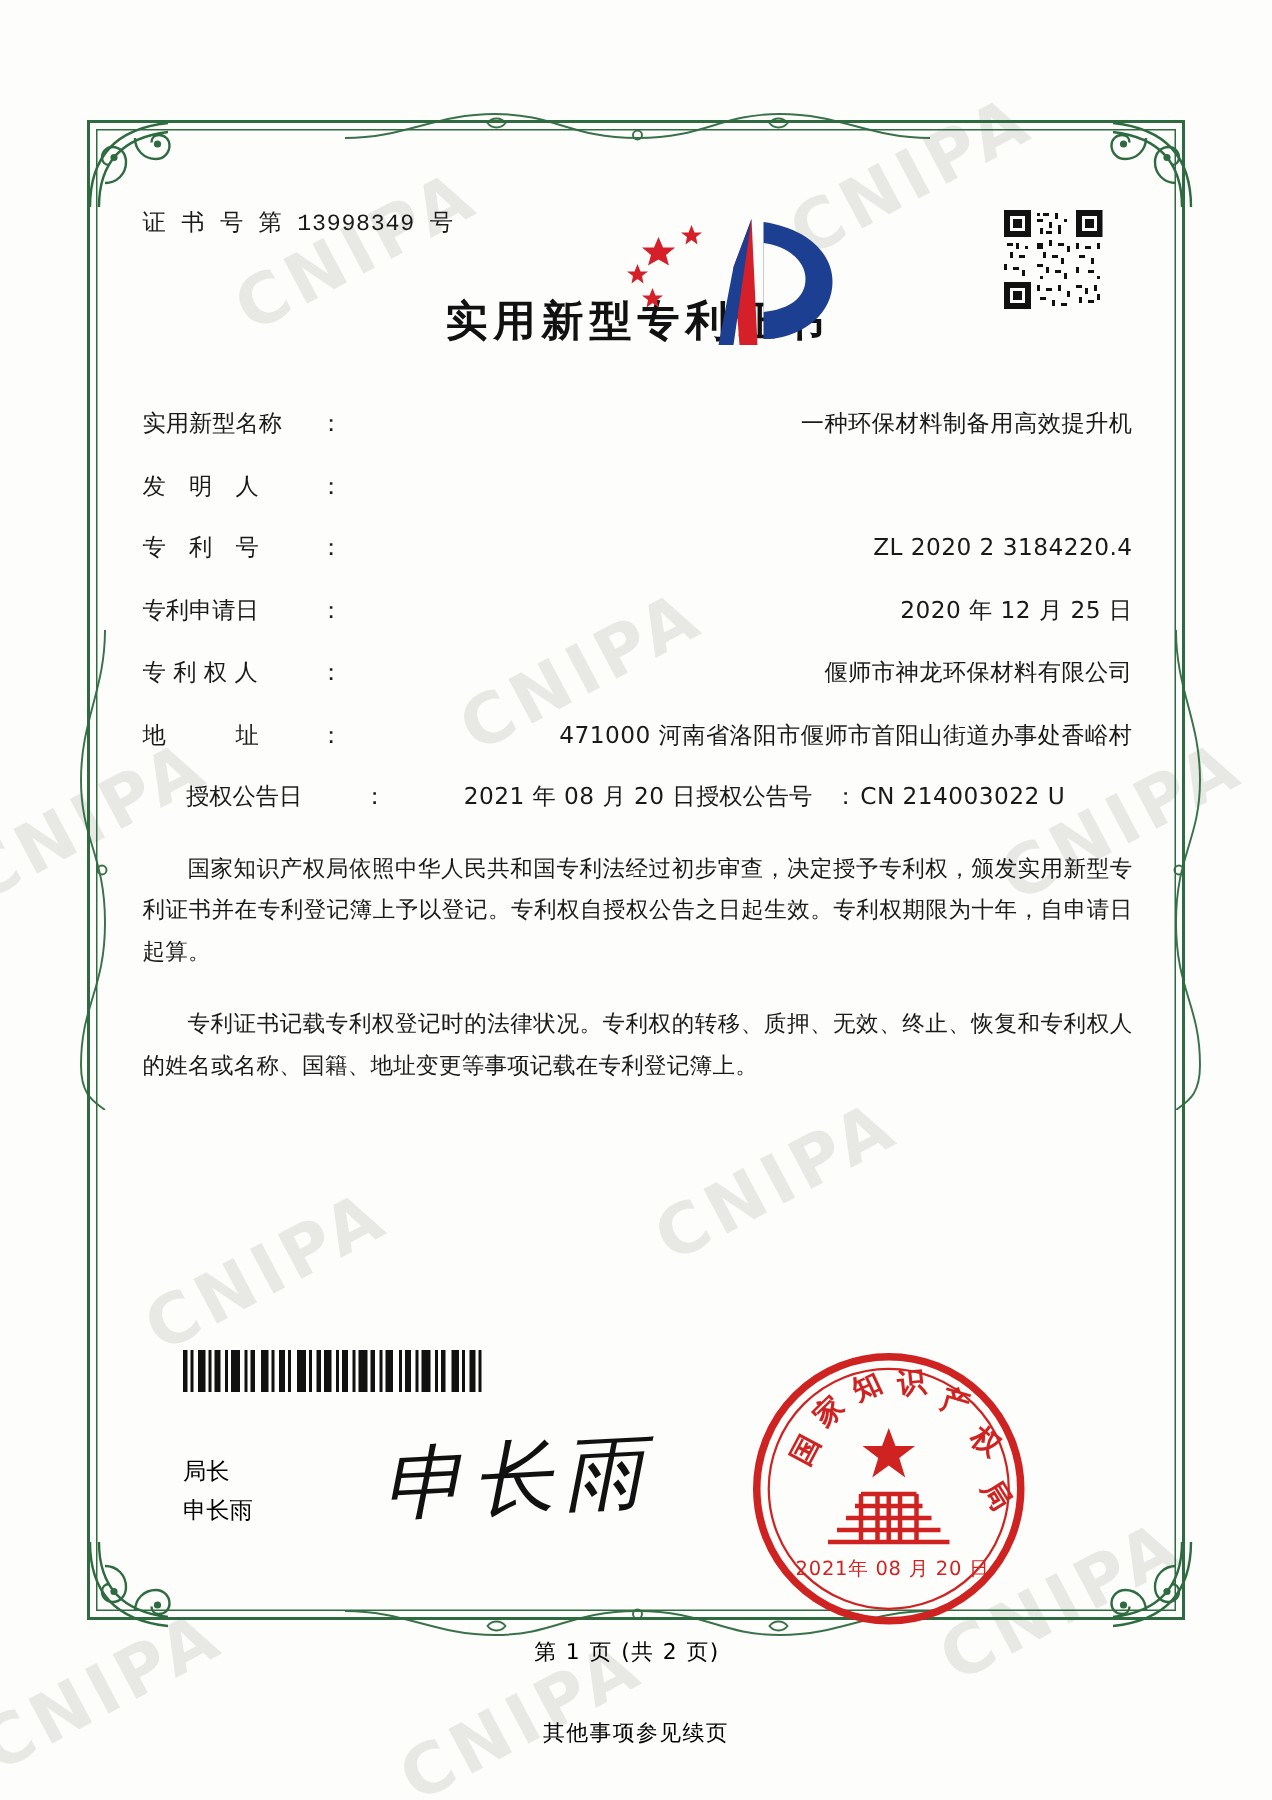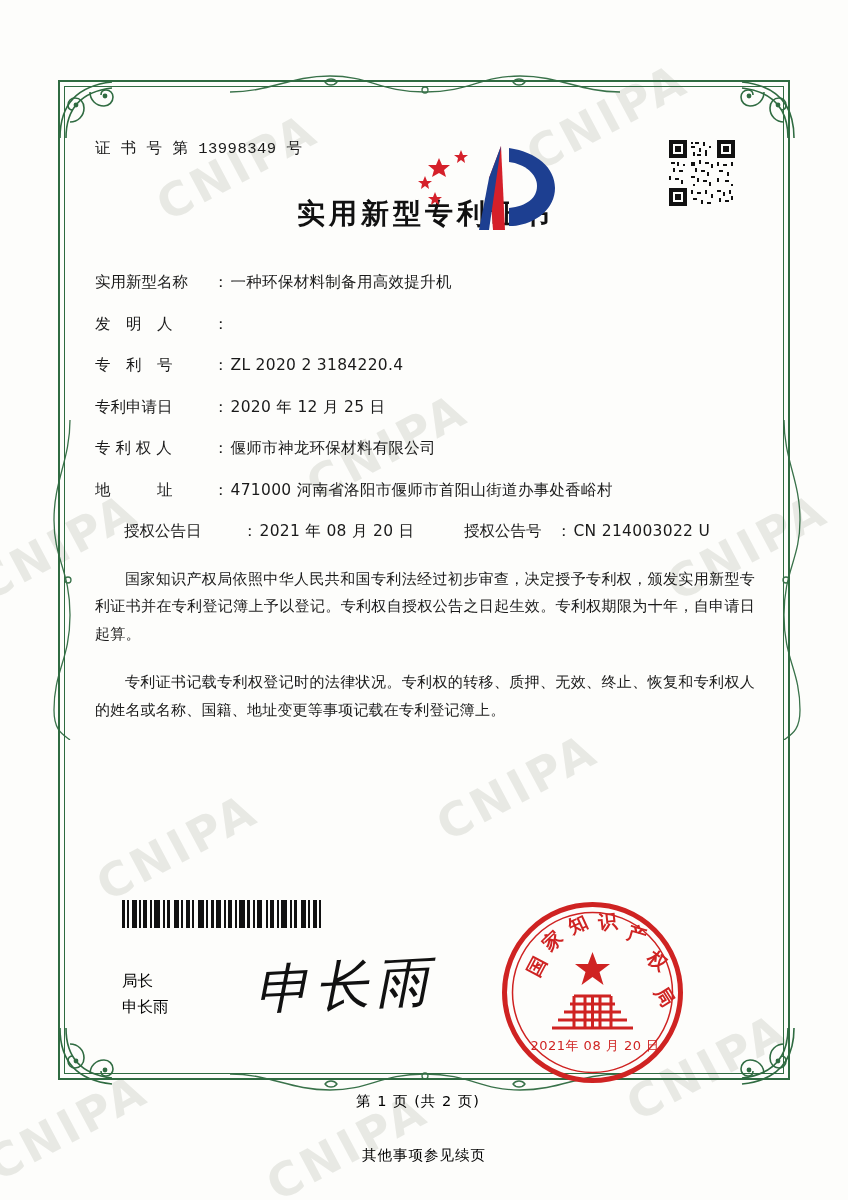--- a/index.html
+++ b/index.html
@@ -129,21 +129,21 @@
     margin-bottom: 26px;
     font-size: 15.5px;
   }
   .f-label {
     width: 118px;
     flex: 0 0 118px;
     letter-spacing: 0px;
     white-space: pre;
   }
   .f-colon { margin-right: 2px; }
-  .f-value { flex: 1; letter-spacing: .3px; }
+  .f-value { flex: 1; letter-spacing: .3px; text-align: right; }
   .field-split { display: flex; align-items: baseline; }
   .split-a { width: 340px; flex: 0 0 340px; display: flex; margin-left: 29px; }
   .split-b { display: flex; }
   .split-b .f-label { width: 92px; flex: 0 0 92px; }
 
   .para {
     margin-top: 20px;
     font-size: 15px;
     line-height: 1.85;
     text-align: justify;

